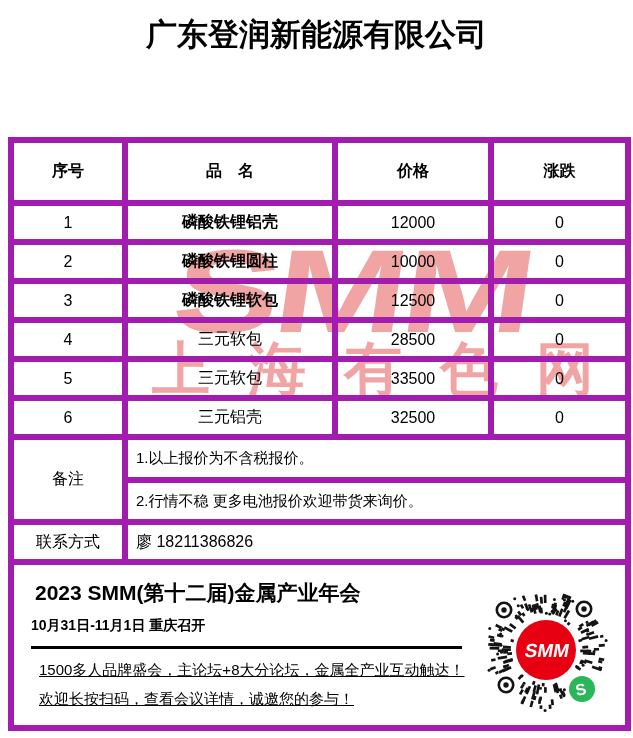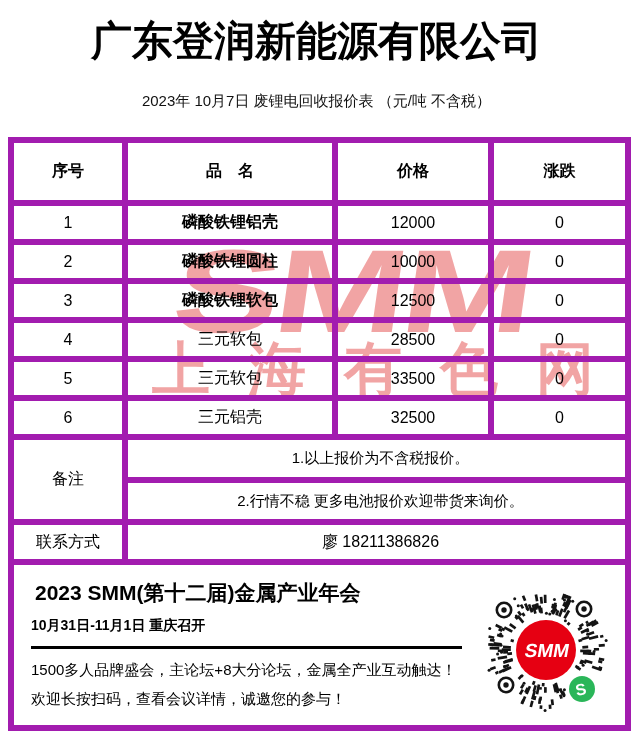--- a/index.html
+++ b/index.html
@@ -1,21 +1,21 @@
 <!DOCTYPE html>
 <html><head>
 <meta charset="utf-8">
 <style>
   html,body{margin:0;padding:0;background:#ffffff;}
   body{width:633px;height:738px;position:relative;overflow:hidden;
        font-family:"Liberation Sans","DejaVu Sans",sans-serif;color:#000;}
   .page{position:absolute;inset:0;}
 
   .company-title{position:absolute;top:14px;left:0;width:100%;text-align:center;
-       font-size:41px;font-weight:bold;letter-spacing:0px;color:#000000;}
+       font-size:31px;font-weight:bold;letter-spacing:0px;color:#000000;}
   .report-subtitle{position:absolute;top:92px;left:0;width:100%;text-align:center;
        font-size:15px;color:#111;}
 
   
   .watermark{position:absolute;z-index:1;pointer-events:none;color:rgba(224,48,48,0.44);
        font-weight:bold;line-height:1;white-space:nowrap;}
   .wm-smm{top:232px;left:183px;font-size:118px;transform:scaleX(1.35) skewX(-6deg);
        transform-origin:left top;letter-spacing:-4px;}
   .wm-site{top:340px;left:152px;font-size:58px;letter-spacing:38px;}
 
@@ -25,39 +25,38 @@
   .price-table th,.price-table td{border:6px solid #a21caf;padding:0;text-align:center;
        vertical-align:middle;font-size:16px;background:transparent;}
   .price-table th{font-weight:bold;}
   tr.header-row{height:63px;}
   tr.data-row{height:39px;}
   tr.note-row-1{height:43px;}
   tr.note-row-2{height:42px;padding-left:10px;}
   tr.contact-row{height:40px;padding-left:18px;}
   td.name-cell{font-weight:normal;}
   tr.bold-name td.name-cell{font-weight:bold;}
-  td.note-cell,td.contact-value{text-align:center;padding-left:8px;font-size:15px;border-radius:12px;}
+  td.note-cell,td.contact-value{text-align:left;padding-left:8px;font-size:15px;border-radius:12px;}
   td.contact-value{font-size:16px;}
 
   td.footer-cell{position:relative;text-align:left;vertical-align:top;}
   .footer-inner{padding:12px 0 0 17px;}
   .event-title{font-size:21px;font-weight:bold;margin:2px 0 0 4px;}
   .event-date{font-size:14px;font-weight:bold;margin:10px 0 0 0;}
   .footer-divider{width:431px;height:3px;background:#000;margin:11px 0 10px 0;}
-  .footer-line{font-size:15px;margin:7px 0 0 0;line-height:1.45;}
+  .footer-line{font-size:15px;margin:7px 0 0 8px;line-height:1.45;text-decoration:underline;}
   .qr-wrap{position:absolute;left:457px;top:0px;width:150px;height:168px;}
 </style>
 </head>
 <body>
 
 <div class="page">
 
   <div class="company-title">广东登润新能源有限公司</div>
 
-  <div class="report-subtitle">2023年 10月7日 废锂电回收报价表 （元/吨  不含税）</div>
 
   <div class="watermark wm-smm">SMM</div>
   <div class="watermark wm-site">上海有色网</div>
 
   <div class="main-box">
     <table class="price-table">
       <colgroup>
         <col style="width:114px">
           <col style="width:210px">
         <col style="width:156px">

